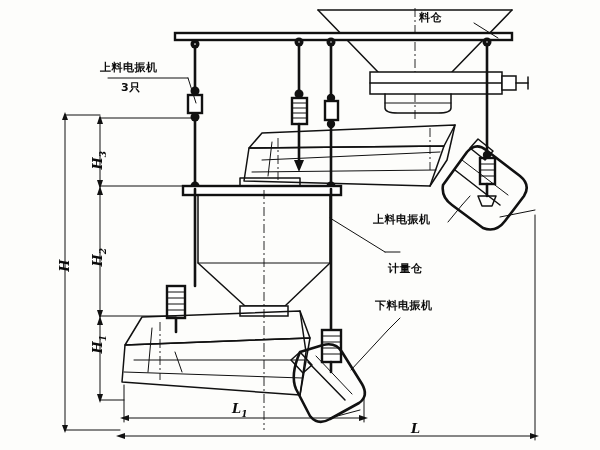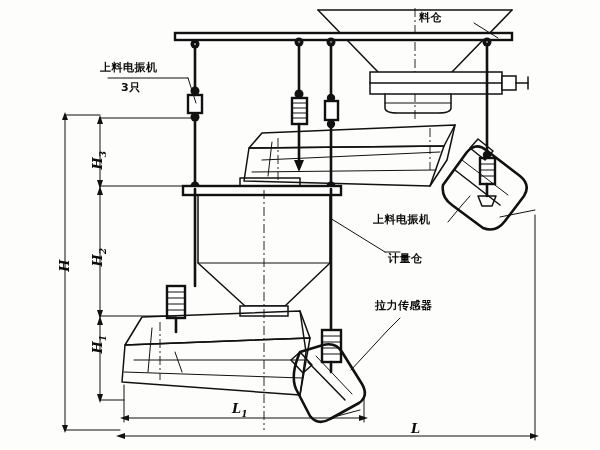--- a/index.html
+++ b/index.html
@@ -275,23 +275,23 @@
     </g>
   </svg>
 
   <div class="lbl cn" style="left:100px; top:62px;">上料电振机</div>
   <div class="lbl cn" style="left:121px; top:82px;">3只</div>
 
   <div class="lbl cn" style="left:419px; top:12px;">料仓</div>
 
   <div class="lbl cn" style="left:373px; top:214px;">上料电振机</div>
 
-  <div class="lbl cn" style="left:388px; top:253px;">计量仓</div>
-
-  <div class="lbl cn" style="left:375px; top:300px;">拉力传感器</div>
+  <div class="lbl cn" style="left:388px; top:263px;">计量仓</div>
+
+  <div class="lbl cn" style="left:375px; top:300px;">下料电振机</div>
 
   <div class="lbl dim rot" style="left:58px; top:259px;"><span>H</span></div>
 
   <div class="lbl dim rot" style="left:90px; top:152px;"><span>H</span><sub>3</sub></div>
 
   <div class="lbl dim rot" style="left:90px; top:249px;"><span>H</span><sub>2</sub></div>
 
   <div class="lbl dim rot" style="left:90px; top:336px;"><span>H</span><sub>1</sub></div>
 
   <div class="lbl dim" style="left:232px; top:402px;"><span>L</span><sub>1</sub></div>

